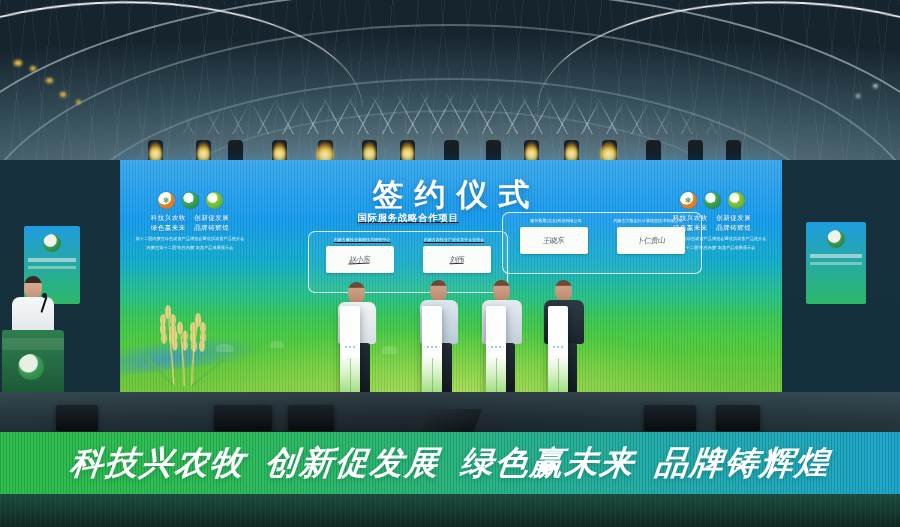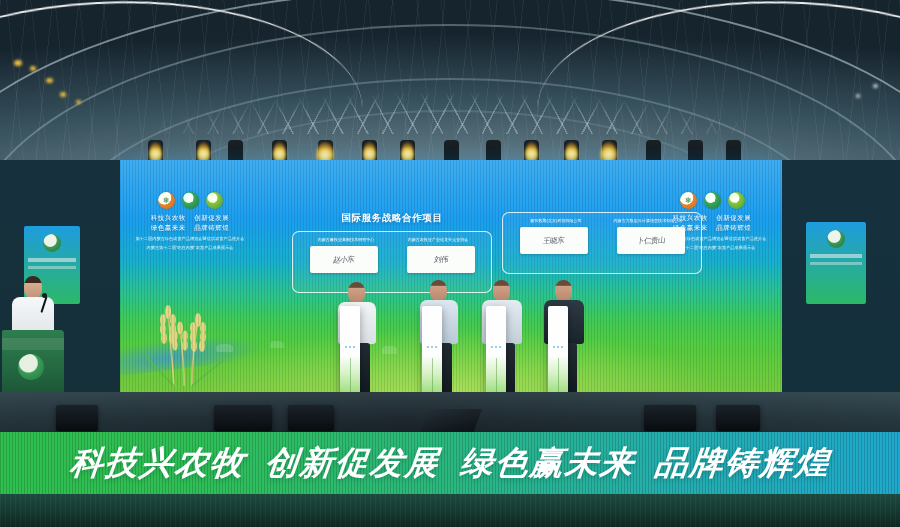--- a/index.html
+++ b/index.html
@@ -150,21 +150,21 @@
     margin-top: 3px;
     color: rgba(255,255,255,0.93);
     font-size: 4.1px;
     line-height: 1.5;
     letter-spacing: 0.1px;
     white-space: nowrap;
   }
 
   
   .project-panel { position: absolute; top: 52px; width: 200px; }
-  .pp-left  { left: 172px; }
+  .pp-left  { left: 188px; text-decoration: underline; }
   .pp-right { left: 382px; }
   .project-title {
     text-align: center;
     color: #ffffff;
     font-size: 9.5px;
     font-weight: bold;
     letter-spacing: 0.6px;
     text-shadow: 0 1px 3px rgba(0,60,110,0.40);
     margin-bottom: 6px;
   }
@@ -444,20 +444,21 @@
           <ellipse cx="45" cy="47" rx="2.8" ry="5.6"></ellipse>
       </g>
       <g stroke="#5fbf4a" stroke-width="2" fill="none" opacity="0.85">
         <path d="M34 88 C20 74 12 66 6 58"></path>
         <path d="M52 88 C66 76 76 68 84 62"></path>
       </g>
     </svg>
 
     <div class="led-pixels"></div>
 
+    <div class="main-title">签约仪式</div>
 
     <div class="corner-block cb-left">
       <div class="logo-row">
         <span class="emblem emb-1">❄</span>
         <span class="emblem emb-2">☘</span>
         <span class="emblem emb-3">❖</span>
       </div>
       <div class="slogan-pair">
         <span>科技兴农牧</span>
         <span>创新促发展</span>

